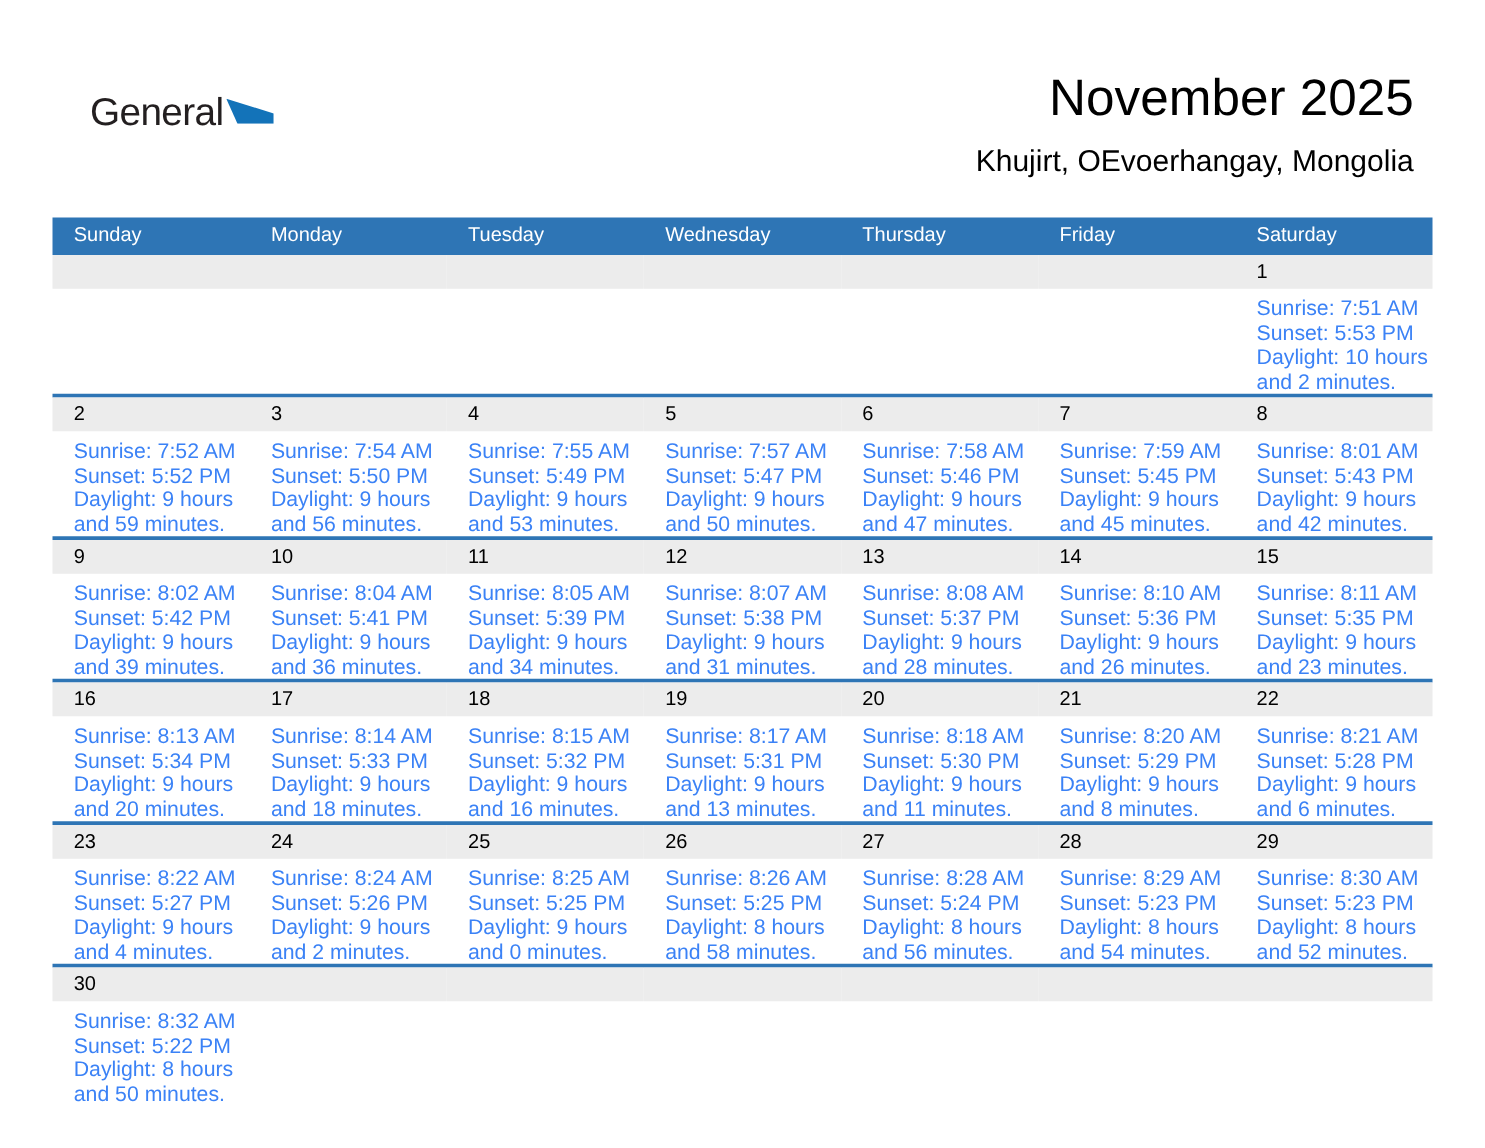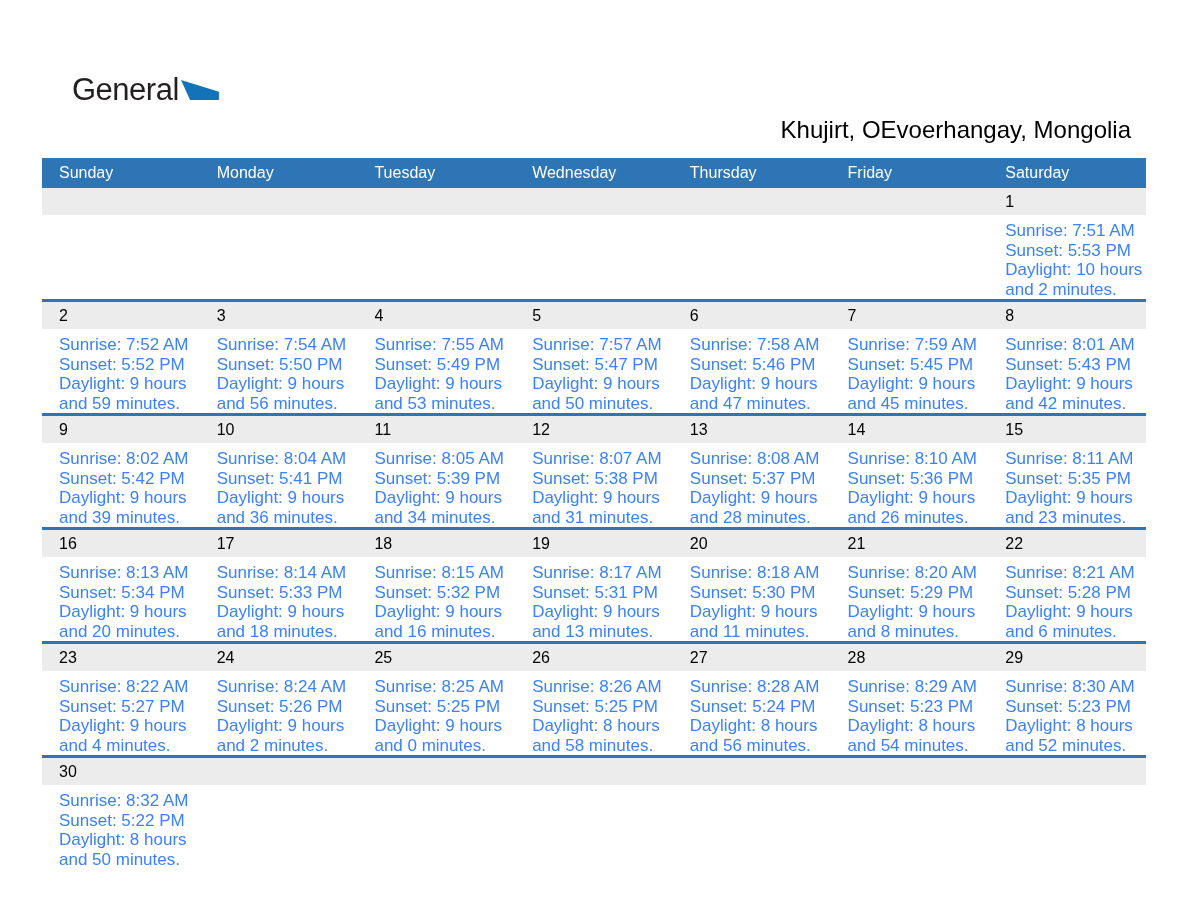--- a/index.html
+++ b/index.html
@@ -11,21 +11,21 @@
   
   .top{position:relative;height:158px;}
   .logo{position:absolute;left:72px;top:74px;}
   .logo-line1{display:flex;align-items:flex-end;}
   .logo-general{font-size:31px;line-height:1;letter-spacing:-0.5px;font-weight:500;}
   .logo-tri{margin-left:2px;margin-bottom:1px;}
   .logo-line2{font-size:31px;line-height:1;letter-spacing:-0.5px;font-weight:500;text-align:right;margin-top:-4px;}
   .page-title{position:absolute;right:57px;top:56px;font-size:41px;line-height:1.1;white-space:nowrap;color:#000;}
   .page-subtitle{position:absolute;right:57px;top:116px;font-size:24px;line-height:1.2;white-space:nowrap;color:#000;margin-left:44px;}
   
-  .cal{margin:0 42px;width:1104px;}
+  .cal{margin:16px 42px;width:1104px;}
   .cal-head{
     display:grid;grid-template-columns:repeat(7,1fr);
     height:30px;align-items:center;
     background:var(--header-bg);color:var(--header-text);font-size:16px;
   }
   .cal-head .dh{padding-left:17px;overflow:hidden;white-space:nowrap;}
   .week{display:grid;grid-template-columns:repeat(7,1fr);min-height:107px;}
   .week + .week{border-top:3px solid var(--row-border);}
   .cell{min-width:0;}
   .num{
@@ -42,20 +42,21 @@
   <div class="logo">
     <div class="logo-line1">
       <span class="logo-general" style="color: rgb(35, 31, 32);">General</span>
       <span class="logo-tri">
         <svg width="38" height="20" viewBox="0 0 110 58">
           <polygon id="logo-tri-poly" points="0,0 110,34 110,58 26,58" fill="#1373b9"></polygon>
         </svg>
       </span>
     </div>
   </div>
+  <div class="page-title">November 2025</div>
   <div class="page-subtitle">Khujirt, OEvoerhangay, Mongolia</div>
 </div>
 
 <div class="cal">
   <div class="cal-head">
       <div class="dh">Sunday</div>
       <div class="dh">Monday</div>
       <div class="dh">Tuesday</div>
       <div class="dh">Wednesday</div>
       <div class="dh">Thursday</div>

